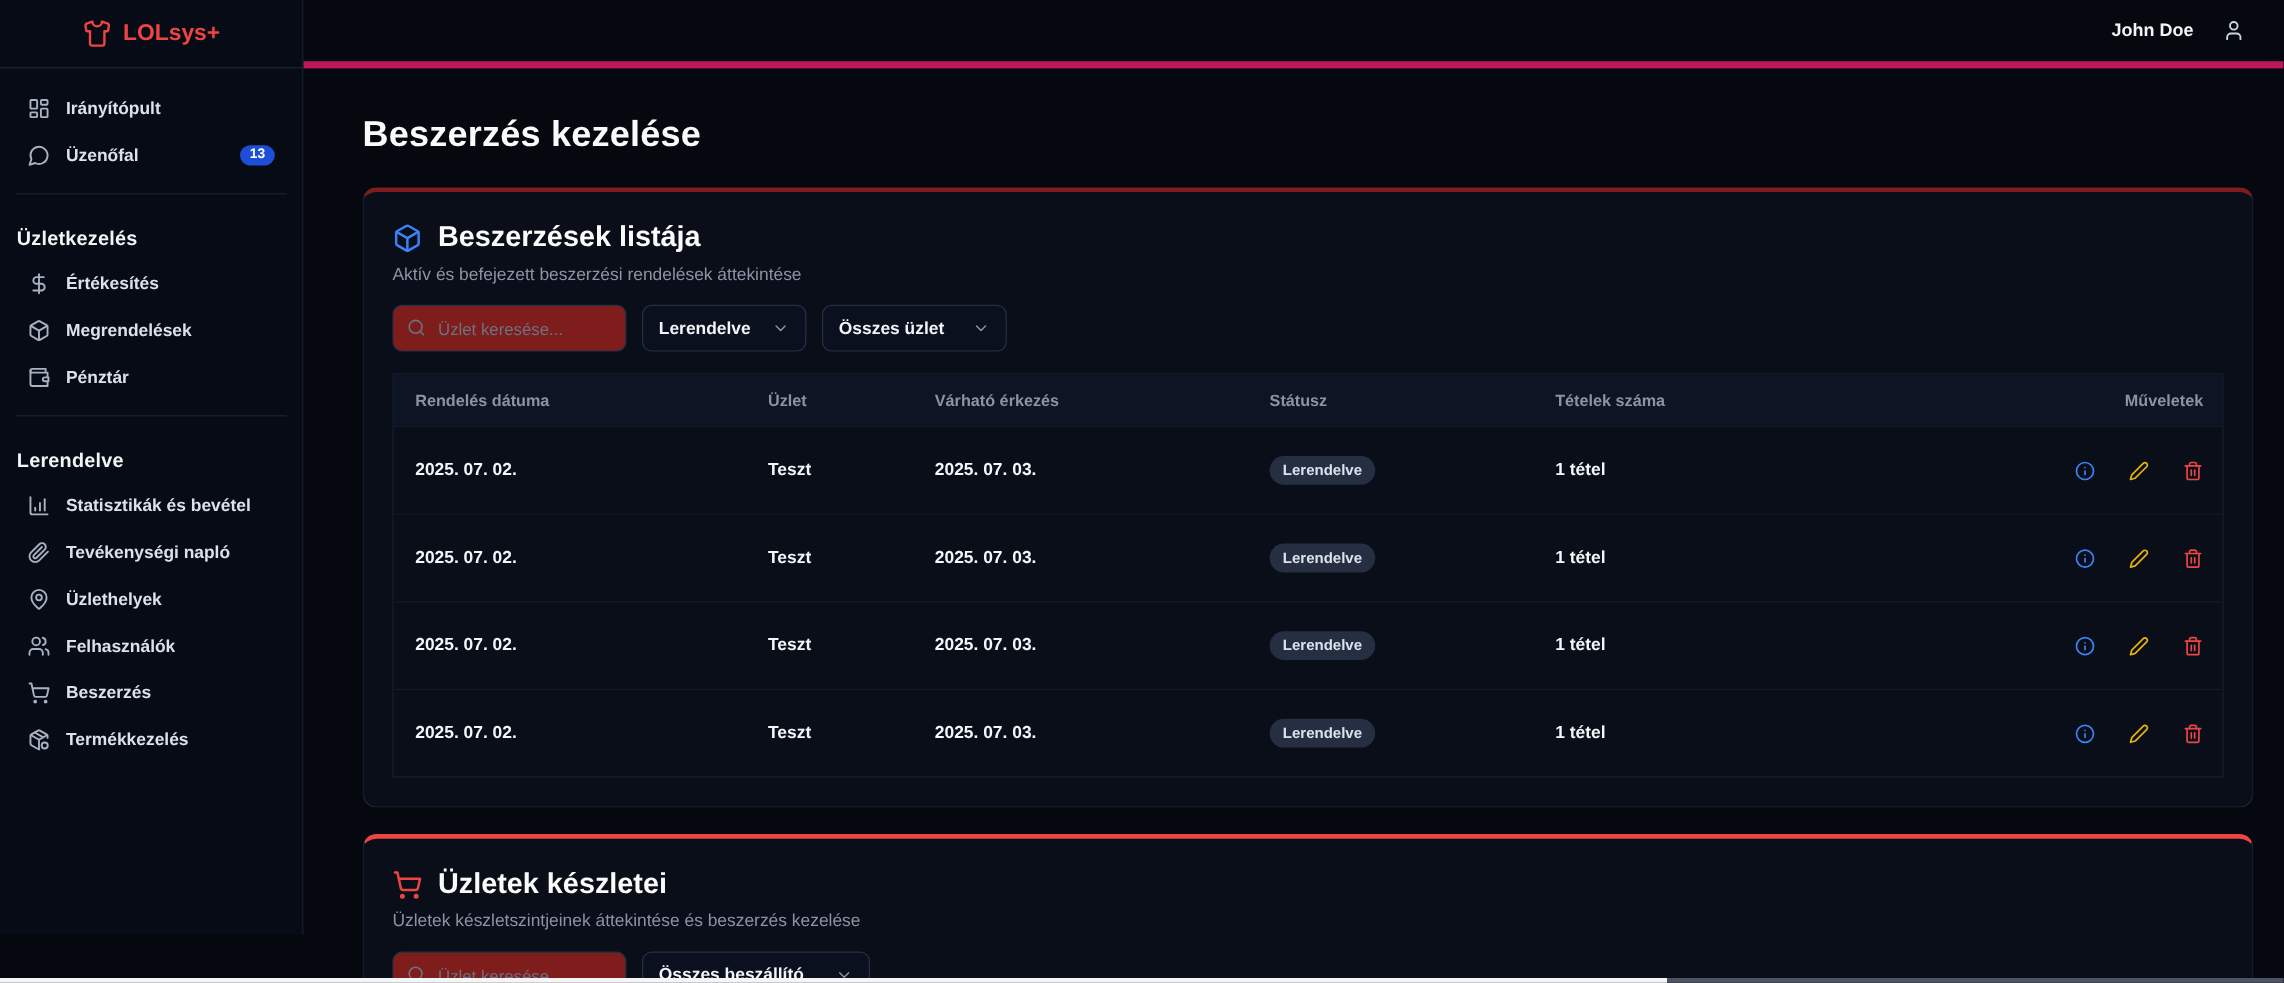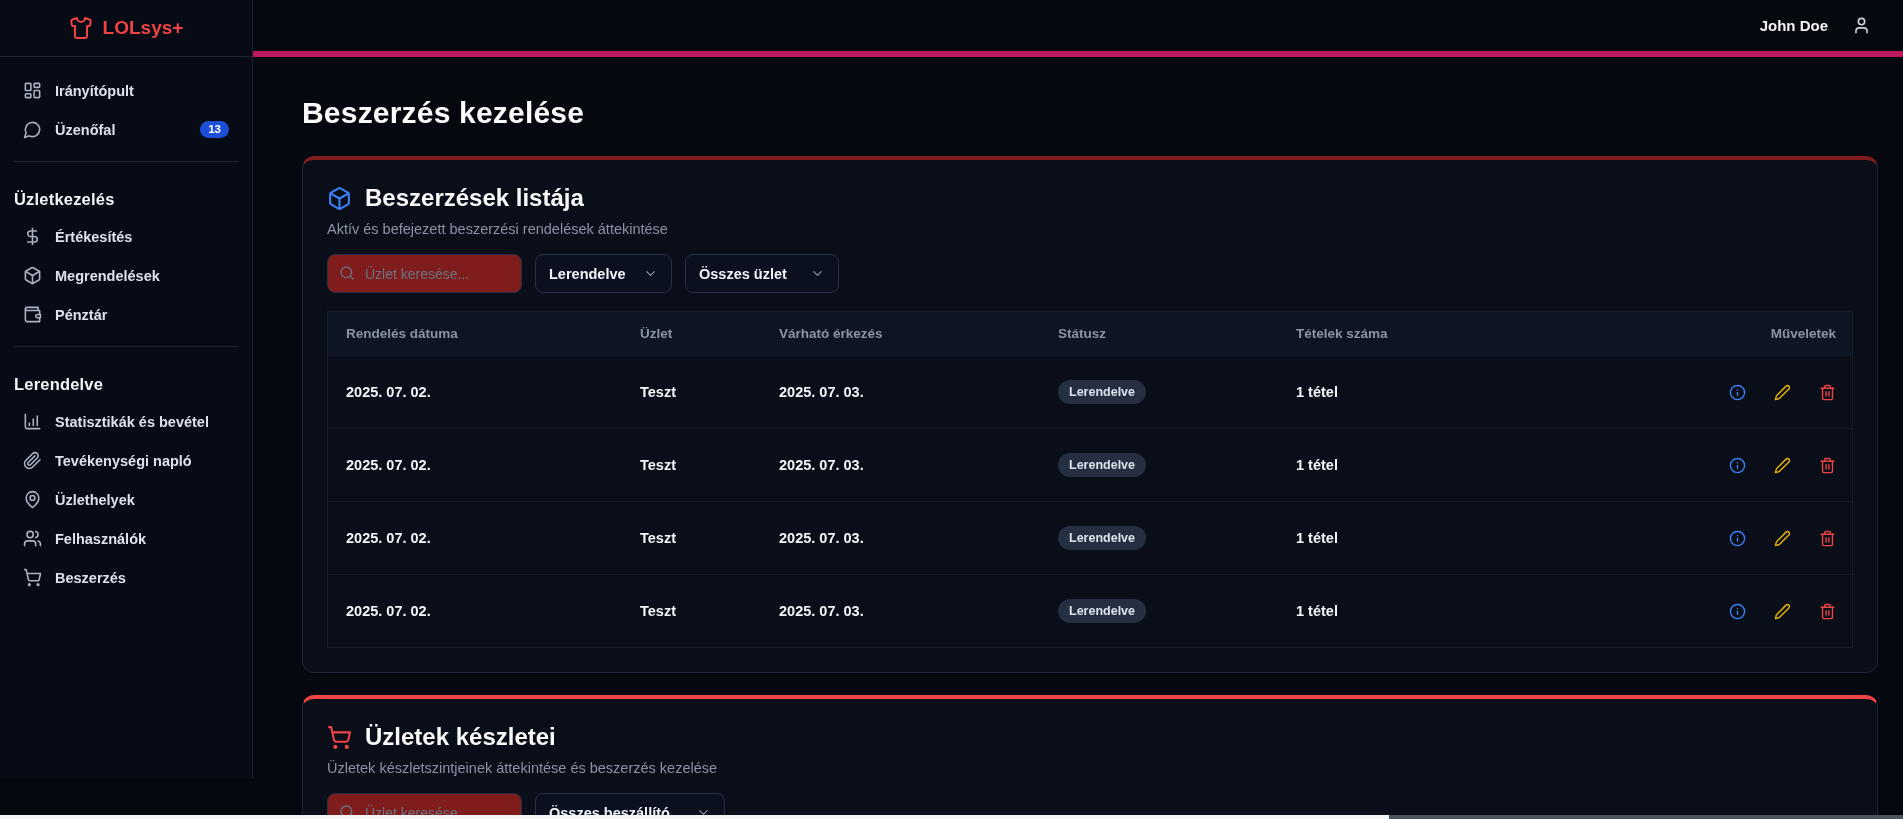--- a/index.html
+++ b/index.html
@@ -180,20 +180,32 @@
     <div class="nav-item">
       <span>
           <svg viewBox="0 0 24 24" fill="none" stroke="currentColor" stroke-width="2" stroke-linecap="round" stroke-linejoin="round" width="19" height="19">
             <circle cx="8" cy="21" r="1"></circle>
             <circle cx="19" cy="21" r="1"></circle>
             <path d="M2.05 2.05h2l2.66 12.42a2 2 0 0 0 2 1.58h9.78a2 2 0 0 0 1.95-1.57l1.65-7.43H5.12"></path>
           </svg>
         </span>
       <span>Beszerzés</span>
     </div>
+    <div class="nav-item">
+      <span>
+          <svg viewBox="0 0 24 24" fill="none" stroke="currentColor" stroke-width="2" stroke-linecap="round" stroke-linejoin="round" width="19" height="19">
+            <path d="M21 10V8a2 2 0 0 0-1-1.73l-7-4a2 2 0 0 0-2 0l-7 4A2 2 0 0 0 3 8v8a2 2 0 0 0 1 1.73l7 4a2 2 0 0 0 1.3.25"></path>
+            <path d="m7.5 4.27 9 5.15"></path>
+            <path d="M3.3 7 12 12l8.7-5"></path>
+            <path d="M12 22V12"></path>
+            <circle cx="18" cy="18" r="3.2"></circle>
+          </svg>
+        </span>
+      <span>Termékkezelés</span>
+    </div>
   </nav>
 </aside>
 
 <div class="main">
   <header class="topbar">
     <span class="user-name">John Doe</span>
     <span class="user-icon">
         <svg viewBox="0 0 24 24" fill="none" stroke="currentColor" stroke-width="2" stroke-linecap="round" stroke-linejoin="round" width="19" height="19">
           <path d="M19 21v-2a4 4 0 0 0-4-4H9a4 4 0 0 0-4 4v2"></path>
           <circle cx="12" cy="7" r="4"></circle>

